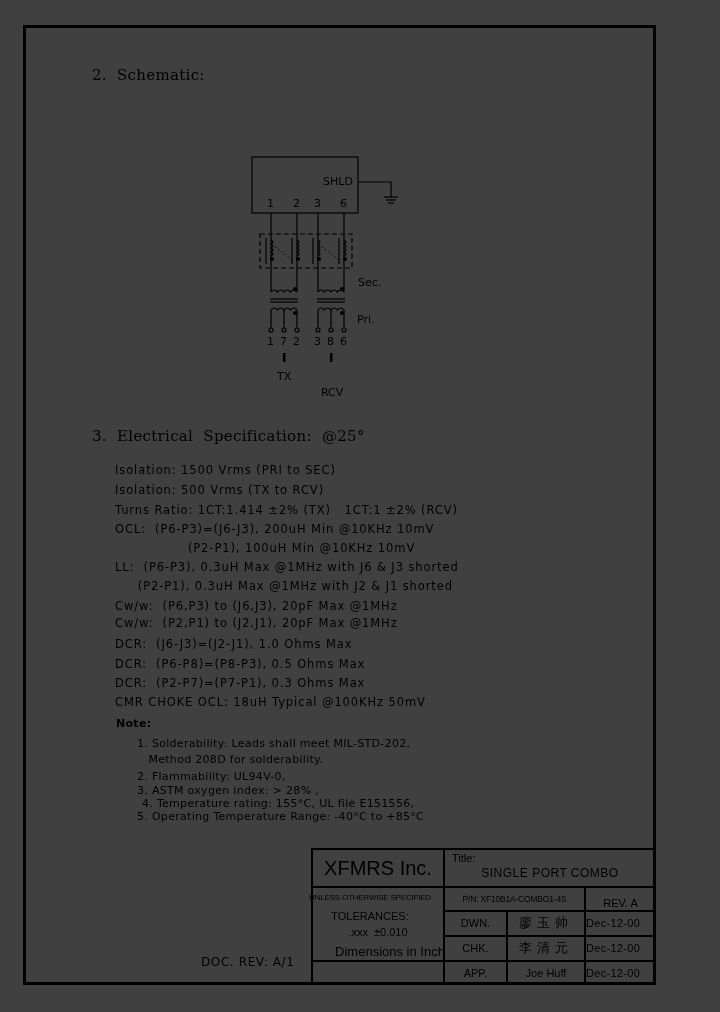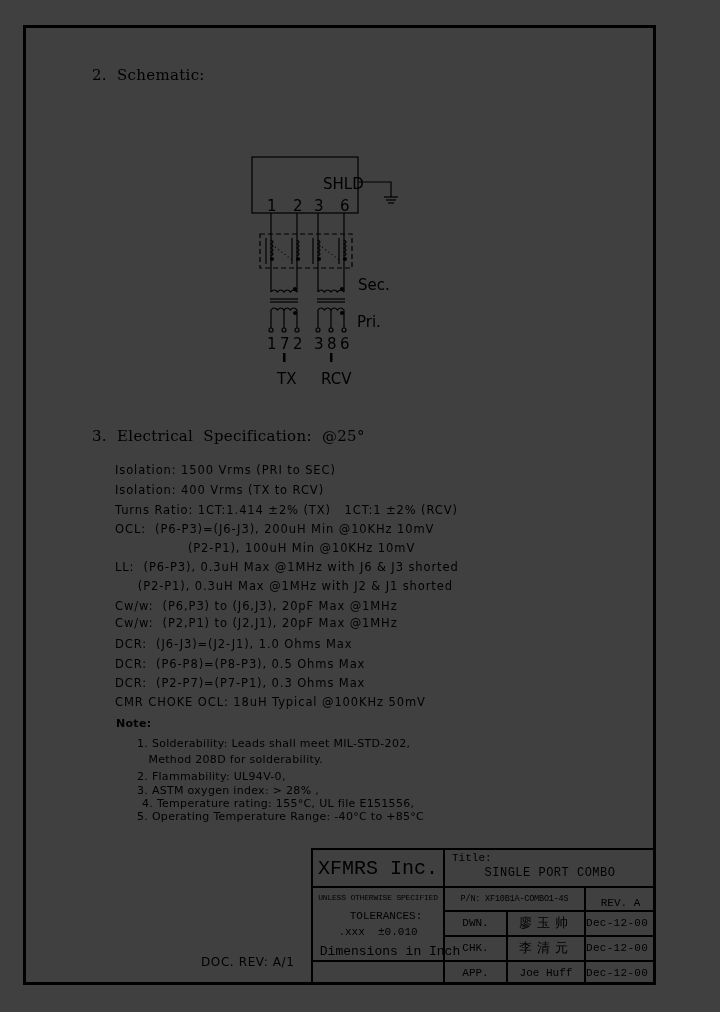--- a/index.html
+++ b/index.html
@@ -32,29 +32,29 @@
   }
   .note {
     font-family: "DejaVu Sans", sans-serif;
     font-size: 11px;
     letter-spacing: 0.3px;
     white-space: pre;
     line-height: 11px;
   }
   .label-sm {
     font-family: "DejaVu Sans", sans-serif;
-    font-size: 15px;
+    font-size: 11px;
     white-space: pre;
   }
   
   .tb { left: 311px; top: 848px; width: 344px; height: 137px; border: 2px solid #000; box-sizing: border-box; }
   .tb-line { background: #000; position: absolute; }
   .cell-text {
     position: absolute;
-    font-family: Liberation Mono, monospace;
+    font-family: Liberation Sans, sans-serif;
     white-space: pre;
     text-align: center;
     display: flex; align-items: center; justify-content: center;
   }
   svg { position: absolute; }
 </style>
 </head>
 <body>
 
 <div class="abs frame"></div>
@@ -144,26 +144,26 @@
 <div class="abs label-sm" style="left:357px; top:313px;">Pri.</div>
 
 <div class="abs label-sm" style="left:267px; top:335px;">1</div>
 <div class="abs label-sm" style="left:280px; top:335px;">7</div>
 <div class="abs label-sm" style="left:293px; top:335px;">2</div>
 <div class="abs label-sm" style="left:314px; top:335px;">3</div>
 <div class="abs label-sm" style="left:327px; top:335px;">8</div>
 <div class="abs label-sm" style="left:340px; top:335px;">6</div>
 
 <div class="abs label-sm" style="left:277px; top:370px;">TX</div>
-<div class="abs label-sm" style="left:321px; top:370px;">RCV</div>
+<div class="abs label-sm" style="left:321px; top:386px;">RCV</div>
 
 <div class="abs heading" style="left:92px; top:427px;">3.  Electrical  Specification:  @25°</div>
 
 <div class="abs spec" style="left:115px; top:463px;">Isolation: 1500 Vrms (PRI to SEC)</div>
-<div class="abs spec" style="left:115px; top:483px;">Isolation: 400 Vrms (TX to RCV)</div>
+<div class="abs spec" style="left:115px; top:483px;">Isolation: 500 Vrms (TX to RCV)</div>
 <div class="abs spec" style="left:115px; top:503px;">Turns Ratio: 1CT:1.414 ±2% (TX)   1CT:1 ±2% (RCV)</div>
 <div class="abs spec" style="left:115px; top:522px;">OCL:  (P6-P3)=(J6-J3), 200uH Min @10KHz 10mV</div>
 <div class="abs spec" style="left:115px; top:541px;">                (P2-P1), 100uH Min @10KHz 10mV</div>
 <div class="abs spec" style="left:115px; top:560px;">LL:  (P6-P3), 0.3uH Max @1MHz with J6 &amp; J3 shorted</div>
 <div class="abs spec" style="left:115px; top:579px;">     (P2-P1), 0.3uH Max @1MHz with J2 &amp; J1 shorted</div>
 <div class="abs spec" style="left:115px; top:599px;">Cw/w:  (P6,P3) to (J6,J3), 20pF Max @1MHz</div>
 <div class="abs spec" style="left:115px; top:616px;">Cw/w:  (P2,P1) to (J2,J1), 20pF Max @1MHz</div>
 <div class="abs spec" style="left:115px; top:637px;">DCR:  (J6-J3)=(J2-J1), 1.0 Ohms Max</div>
 <div class="abs spec" style="left:115px; top:657px;">DCR:  (P6-P8)=(P8-P3), 0.5 Ohms Max</div>
 <div class="abs spec" style="left:115px; top:676px;">DCR:  (P2-P7)=(P7-P1), 0.3 Ohms Max</div>
@@ -193,22 +193,22 @@
 
   <div class="tb-line" style="left:271px; top:36px; width:1.5px; height:99px;"></div>
 
   <div class="tb-line" style="left:193px; top:60px; width:1.5px; height:75px;"></div>
 
   <div class="cell-text serif" style="left:0; top:0; width:130px; height:36px; font-size:20px;">XFMRS Inc.</div>
 
   <div class="cell-text" style="left:139px; top:2px; font-size:11px; justify-content:flex-start;">Title:</div>
   <div class="cell-text" style="left:132px; top:10px; width:210px; height:26px; font-size:12px; letter-spacing:0.5px;">SINGLE PORT COMBO</div>
 
-  <div class="cell-text" style="left:0; top:43px; width:130px; font-size:8px; letter-spacing:-0.2px;">UNLESS OTHERWISE SPECIFIED</div>
-  <div class="cell-text" style="left:0; top:60px; width:114px; font-size:11px;padding-left:16px;">TOLERANCES:</div>
+  <div class="cell-text" style="left:0; top:43px; width:114px; font-size:8px; letter-spacing:-0.2px;">UNLESS OTHERWISE SPECIFIED</div>
+  <div class="cell-text" style="left:0; top:60px; width:114px; font-size:11px;">TOLERANCES:</div>
   <div class="cell-text" style="left:0; top:76px; width:130px; font-size:11px;">.xxx  ±0.010</div>
   <div class="cell-text" style="left:12px; top:94px; width:130px; font-size:13px;">Dimensions in Inch</div>
 
 
   <div class="cell-text" style="left:132px; top:37px; width:139px; height:23px; font-size:8.5px; letter-spacing:-0.2px;">P/N: XF10B1A-COMBO1-4S</div>
   <div class="cell-text" style="left:273px; top:37px; width:69px; height:31px; font-size:11px;">REV. A</div>
 
   <div class="cell-text" style="left:132px; top:61px; width:61px; height:24px; font-size:11px;">DWN.</div>
   <div class="cell-text serif" style="left:195px; top:61px; width:76px; height:24px; font-size:13px; letter-spacing:5px;">廖玉帅</div>
   <div class="cell-text" style="left:273px; top:61px; width:69px; height:24px; font-size:11px; justify-content:flex-start; overflow:hidden; letter-spacing:0.3px;">Dec-12-00</div>

